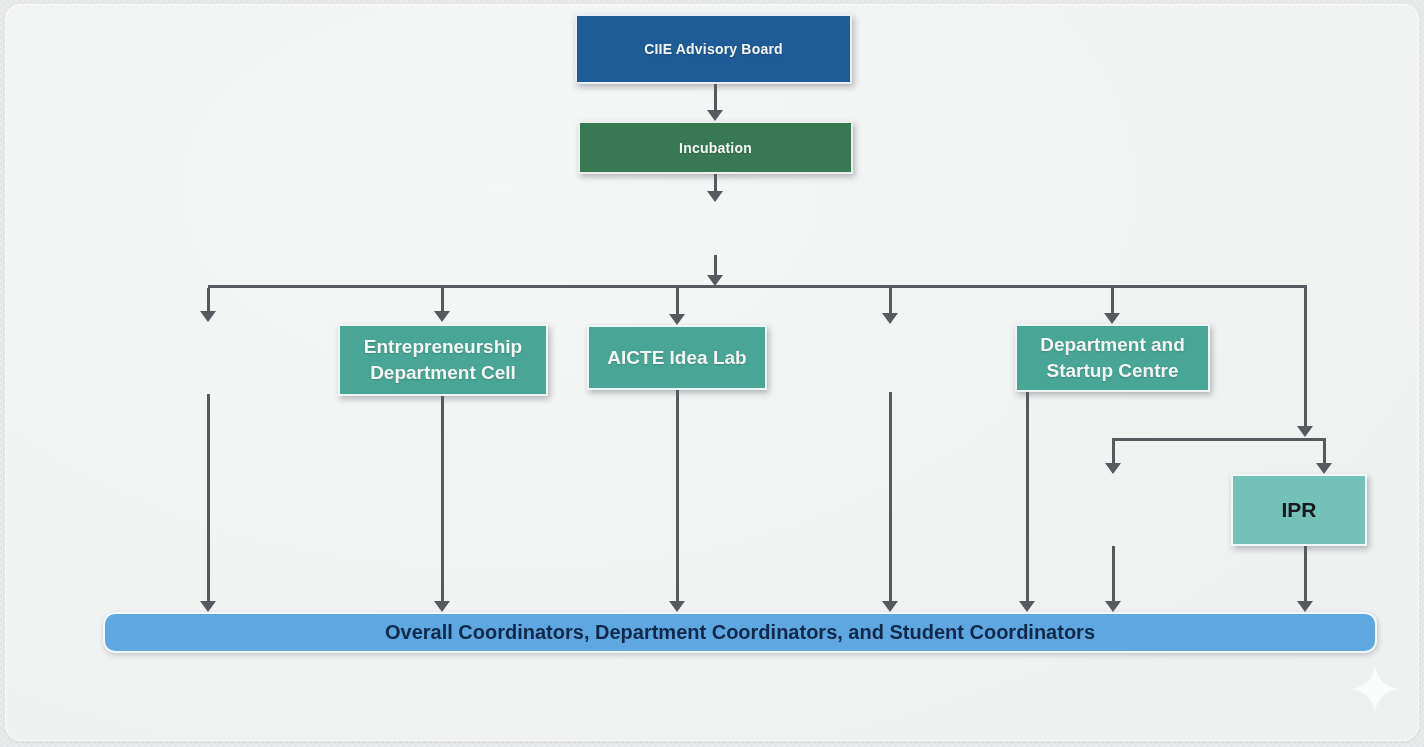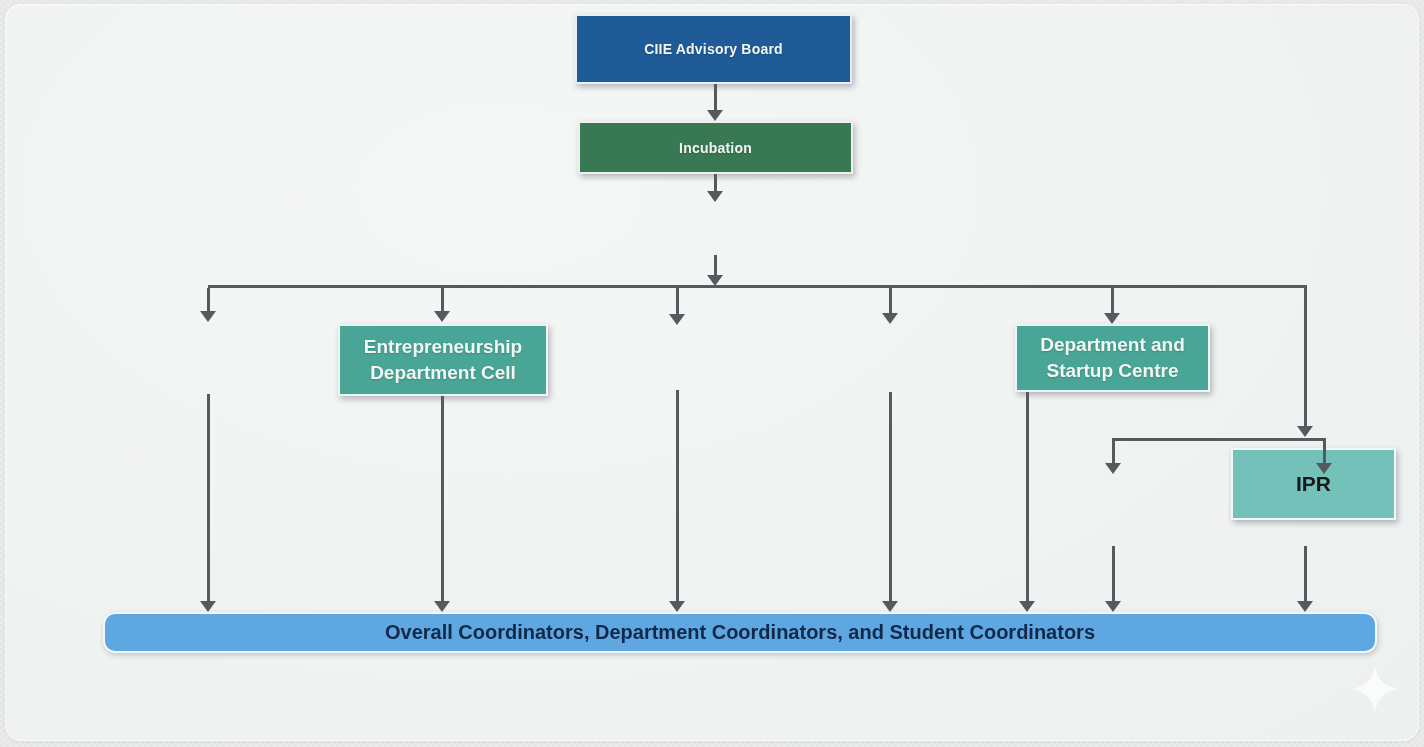--- a/index.html
+++ b/index.html
@@ -56,28 +56,31 @@
     <div class="node lvl-top" style="left: 573px; top: 117px; width: 275px; height: 53px; background: rgb(56, 120, 83);">
       <span class="node-label">Incubation</span>
     </div>
 
 
 
     <div class="node lvl-mid" style="left: 333px; top: 320px; width: 210px; height: 72px; background: rgb(73, 166, 151);">
       <span class="node-label">Entrepreneurship Department Cell</span>
     </div>
 
+    <div class="node lvl-mid" style="left: 582px; top: 321px; width: 180px; height: 65px; background: rgb(73, 166, 151);">
+      <span class="node-label">AICTE Idea Lab</span>
+    </div>
 
 
     <div class="node lvl-mid" style="left: 1010px; top: 320px; width: 195px; height: 68px; background: rgb(73, 166, 151);">
       <span class="node-label">Department and Startup Centre</span>
     </div>
 
 
-    <div class="node lvl-sub" style="left: 1226px; top: 444px; width: 165px; height: 72px; background: rgb(116, 193, 185);">
+    <div class="node lvl-sub" style="left: 1226px; top: 470px; width: 136px; height: 72px; background: rgb(116, 193, 185);">
       <span class="node-label">IPR</span>
     </div>
 
     <div class="node bar" style="left: 98px; top: 608px; width: 1274px; height: 41px; background: rgb(95, 167, 224); border-radius: 12px;">
       <span class="node-label">Overall Coordinators, Department Coordinators, and Student Coordinators</span>
     </div>
 
     <div class="vline" style="left:709px;top:80px;height:26px"></div>
     <div class="arr" style="left:702px;top:106px"></div>
     <div class="vline" style="left:709px;top:170px;height:17px"></div>

